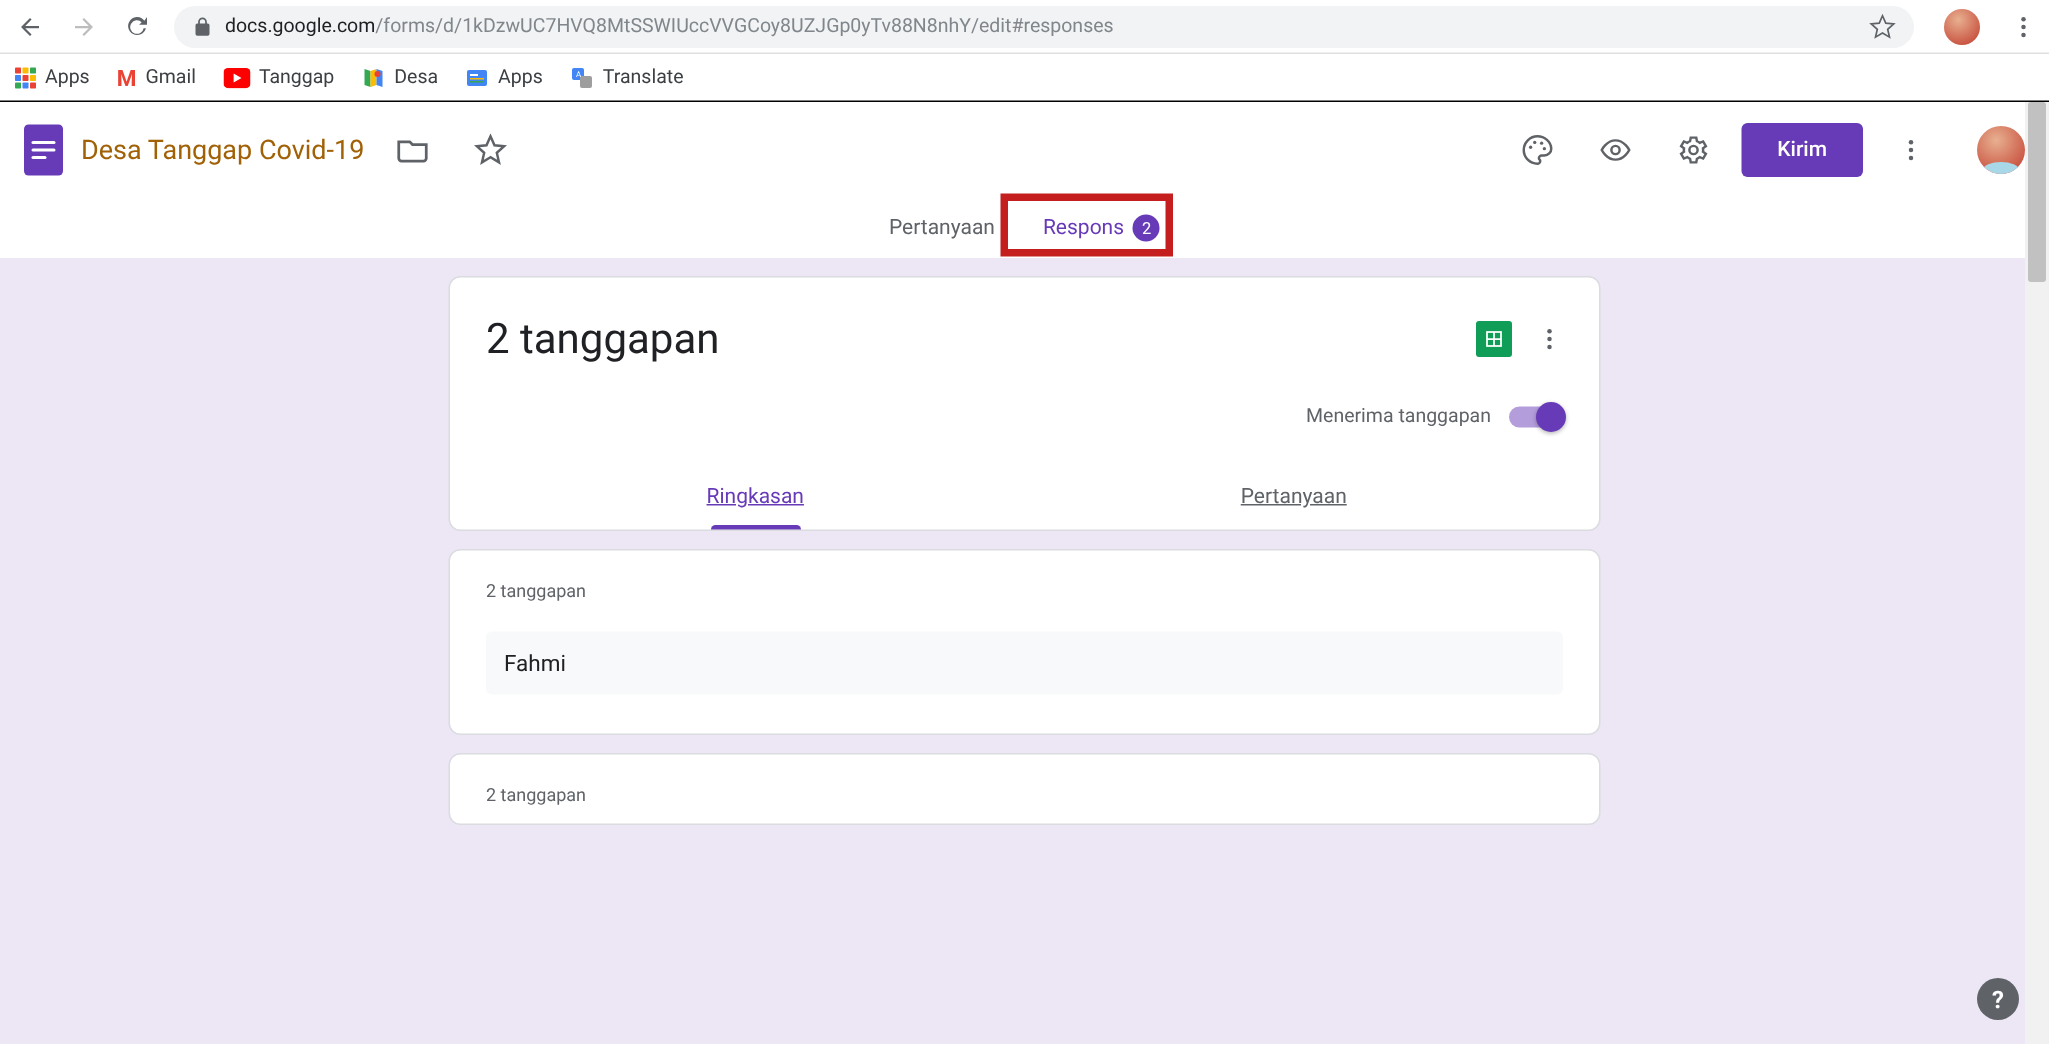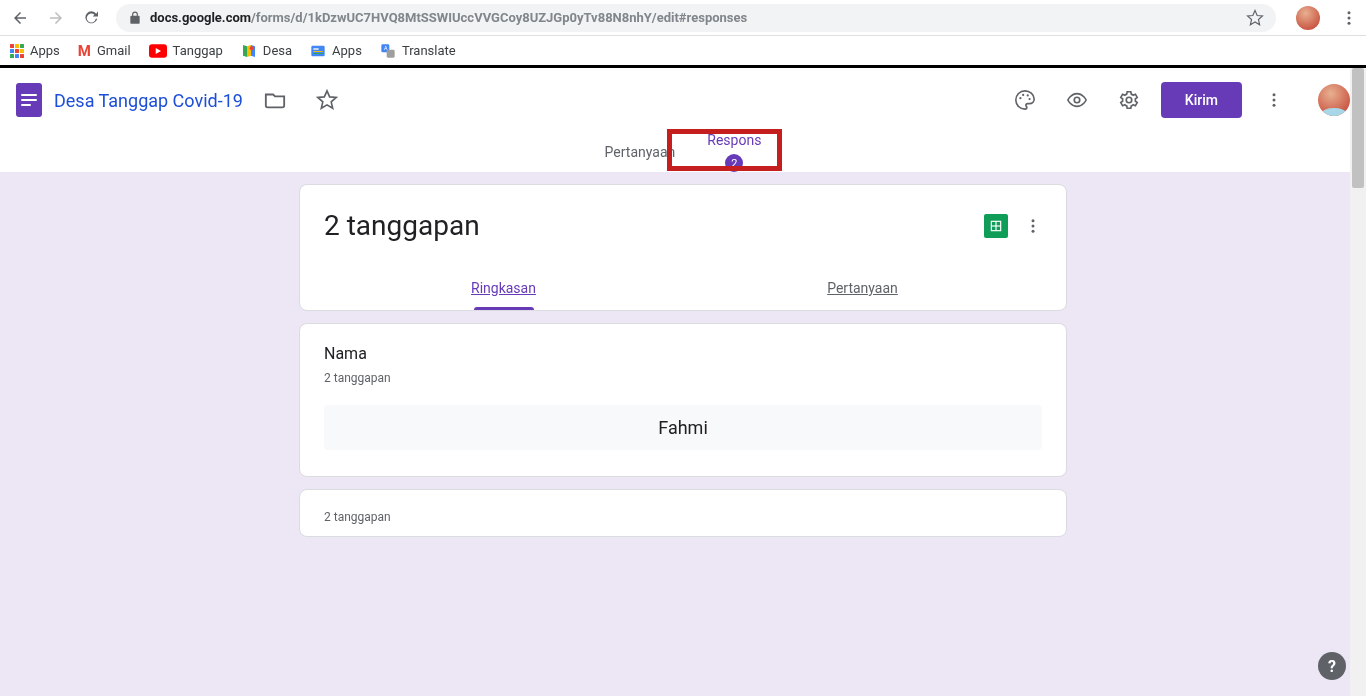--- a/index.html
+++ b/index.html
@@ -3,50 +3,50 @@
 <meta charset="utf-8">
 <style>
 * { margin: 0; padding: 0; box-sizing: border-box; font-family: -apple-system, BlinkMacSystemFont, "Segoe UI", Roboto, Arial, sans-serif; }
 body { background: #fff; overflow-x: hidden; }
 
 
 .browser-bar { height: 36px; display: flex; align-items: center; padding: 0 8px; gap: 12px; border-bottom: 1px solid #e0e0e0; }
 .nav-btn { width: 24px; height: 24px; display: flex; align-items: center; justify-content: center; color: #5f6368; cursor: pointer; border-radius: 50%; }
 .nav-btn.disabled { color: #bdbdbd; }
 .url-bar { flex: 1; height: 28px; background: #f1f3f4; border-radius: 14px; display: flex; align-items: center; padding: 0 12px; gap: 8px; max-width: 1200px; }
-.url-text { font-size: 13px; color: #202124; font-weight: bold; }
+.url-text { font-size: 13px; color: #202124; }
 .url-text .gray { color: #80868b; }
 .star-icon { color: #5f6368; margin-left: auto; }
 .browser-avatar { width: 24px; height: 24px; border-radius: 50%; background: radial-gradient(circle at 40% 30%, #e8b090, #c0392b); margin-left: 8px; }
 .browser-menu { color: #5f6368; margin-left: 8px; }
 
 
-.bookmarks-bar { height: 32px; display: flex; align-items: center; padding: 0 10px; gap: 18px; border-bottom: 3px solid #000000; font-size: 13px; color: #3c4043; }
+.bookmarks-bar { height: 32px; display: flex; align-items: center; padding: 0 10px; gap: 18px; border-bottom: 1px solid #000000; font-size: 13px; color: #3c4043; }
 .bm-item { display: flex; align-items: center; gap: 6px; cursor: pointer; }
 .apps-icon { display: grid; grid-template-columns: repeat(3, 4px); grid-template-rows: repeat(3, 4px); gap: 1px; }
 .apps-icon span { width: 4px; height: 4px; border-radius: 0.5px; }
 .gmail-m { font-weight: bold; font-size: 15px; }
 .gmail-m .r { color: #ea4335; }
 
 
 .forms-header { height: 64px; display: flex; align-items: center; padding: 0 16px; gap: 12px; }
 .forms-logo { width: 26px; height: 34px; background: #673ab7; border-radius: 3px; position: relative; display:flex; flex-direction:column; justify-content:center; gap:3px; padding:0 5px;}
 .forms-logo .line { height:2px; background:#fff; border-radius:1px;}
 .forms-logo .line.short{width:60%;}
-.form-title { font-size: 18px; color: #1d4ed8; }
+.form-title { font-size: 18px; color: #a16207; }
 .header-icon { width: 40px; height: 40px; display: flex; align-items: center; justify-content: center; color: #5f6368; cursor: pointer; border-radius: 50%; }
 .header-spacer { flex: 1; }
 .send-btn { background: #673ab7; color: #fff; font-size: 14px; font-weight: 500; padding: 0 24px; height: 36px; border-radius: 4px; border: none; cursor: pointer; }
 .header-avatar { width: 32px; height: 32px; border-radius: 50%; background: radial-gradient(circle at 40% 30%, #e8b090, #c0392b); margin-left: 12px; position:relative; overflow:hidden;}
 .header-avatar::after{content:"";position:absolute;bottom:-2px;left:4px;right:4px;height:10px;background:#a8d8e8;border-radius:50% 50% 0 0;}
 
 
 .tabs-row { height: 40px; display: flex; align-items: center; justify-content: center; gap: 8px; position: relative; }
 .form-tab { font-size: 14px; color: #5f6368; padding: 0 12px; height: 100%; display: flex; align-items: center; gap: 6px; cursor: pointer; }
-.form-tab.active { color: #673ab7; flex-direction: column; }
+.form-tab.active { color: #673ab7; }
 .tab-badge { background: #673ab7; color: #fff; width: 18px; height: 18px; border-radius: 50%; font-size: 11px; display: flex; align-items: center; justify-content: center; }
 .highlight-box { position: absolute; border: 5px solid #c41e1e; pointer-events: none; }
 
 
 .content-bg { background: #ece6f5; min-height: 600px; padding-top: 12px; padding-bottom: 40px; }
 .card { width: 768px; margin: 0 auto 12px; background: #fff; border-radius: 8px; border: 1px solid #dadce0; }
 .summary-card { padding: 24px 24px 0; }
 .resp-title { font-size: 28px; color: #202124; }
 .resp-header-row { display: flex; align-items: center; justify-content: space-between; }
 .sheets-icon { width: 24px; height: 24px; background: #0f9d58; border-radius: 2px; display: inline-flex; align-items: center; justify-content: center; color: #fff; font-size:14px; font-weight:bold;}
@@ -55,21 +55,21 @@
 .toggle { width: 36px; height: 14px; background: #b39ddb; border-radius: 7px; position: relative; }
 .toggle-knob { position: absolute; right: -2px; top: -3px; width: 20px; height: 20px; background: #673ab7; border-radius: 50%; box-shadow: 0 1px 3px rgba(0,0,0,0.3); }
 .resp-subtabs { display: flex; margin-top: 24px; }
 .resp-subtab { flex: 1; text-align: center; font-size: 14px; color: #5f6368; padding: 14px 0; cursor: pointer; position: relative; text-decoration: underline; }
 .resp-subtab.active { color: #673ab7; }
 .resp-subtab.active::after { content: ""; position: absolute; bottom: 0; left: 50%; transform: translateX(-50%); width: 60px; height: 3px; background: #673ab7; border-radius: 3px 3px 0 0; }
 
 .data-card { padding: 20px 24px; }
 .q-title { font-size: 16px; color: #202124; margin-bottom: 8px; }
 .q-sub { font-size: 12px; color: #5f6368; margin-bottom: 20px; }
-.answer-row { background: #f8f9fa; padding: 12px; font-size: 18px; color: #202124; margin-bottom: 6px; border-radius: 4px; text-align: center; }
+.answer-row { background: #f8f9fa; padding: 12px; font-size: 15px; color: #202124; margin-bottom: 6px; border-radius: 4px; }
 
 
 .help-btn { position: fixed; right: 20px; bottom: 16px; width: 28px; height: 28px; border-radius: 50%; background: #5f6368; color: #fff; display: flex; align-items: center; justify-content: center; font-size: 16px; font-weight: bold; cursor: pointer; }
 
 
 .fake-scroll { position: fixed; right: 0; top: 68px; width: 16px; bottom: 0; background: #f1f1f1; }
 .fake-scroll-thumb { position: absolute; top: 0; left: 2px; right: 2px; height: 120px; background: #c1c1c1; border-radius: 2px; }
 
 svg { display: block; }
 </style>
@@ -242,28 +242,33 @@
         </div>
         <div class="card-menu">
           <svg width="18" height="18" viewBox="0 0 24 24">
               <circle fill="currentColor" cx="12" cy="5" r="2"></circle>
               <circle fill="currentColor" cx="12" cy="12" r="2"></circle>
               <circle fill="currentColor" cx="12" cy="19" r="2"></circle>
             </svg>
         </div>
       </div>
     </div>
+    <div class="accept-row">
+      <span>Menerima tanggapan</span>
+      <div class="toggle">
+        <div class="toggle-knob"></div>
+      </div>
+    </div>
     <div class="resp-subtabs">
       <div class="resp-subtab active">Ringkasan</div>
       <div class="resp-subtab">Pertanyaan</div>
     </div>
   </div>
 
   <div class="card data-card">
-    <div class="q-title">Nama</div>
     <div class="q-sub">2 tanggapan</div>
     <div class="answer-row">Fahmi</div>
   </div>
 
   <div class="card data-card" style="padding-bottom:8px;">
     <div class="q-sub" style="margin-bottom:4px;">2 tanggapan</div>
   </div>
 </div>
 
 <div class="fake-scroll">

